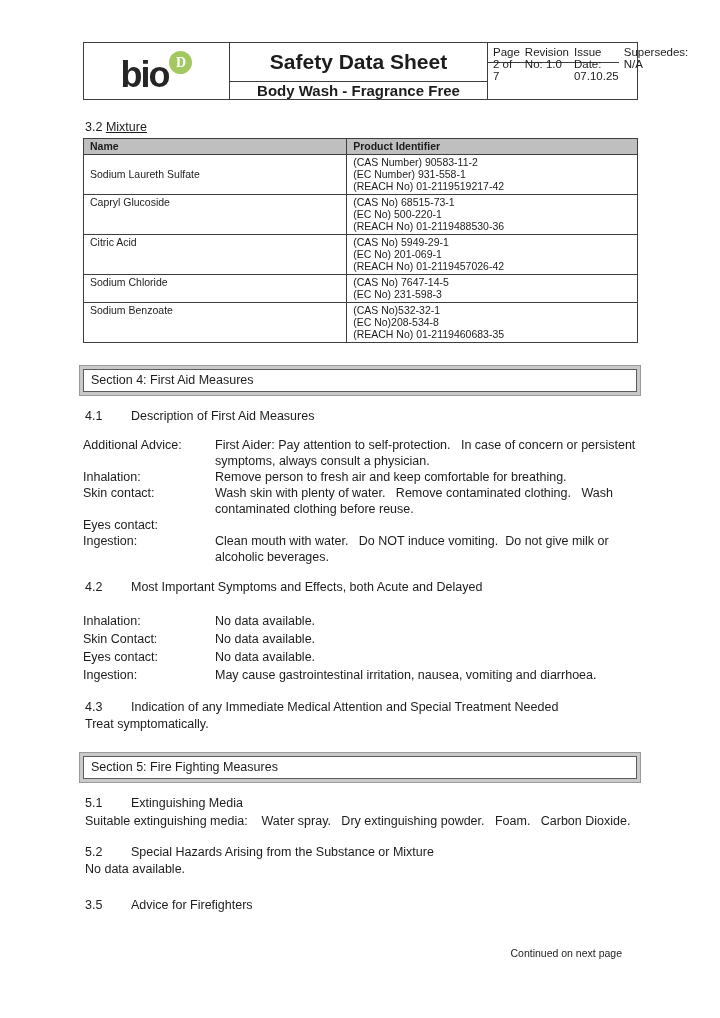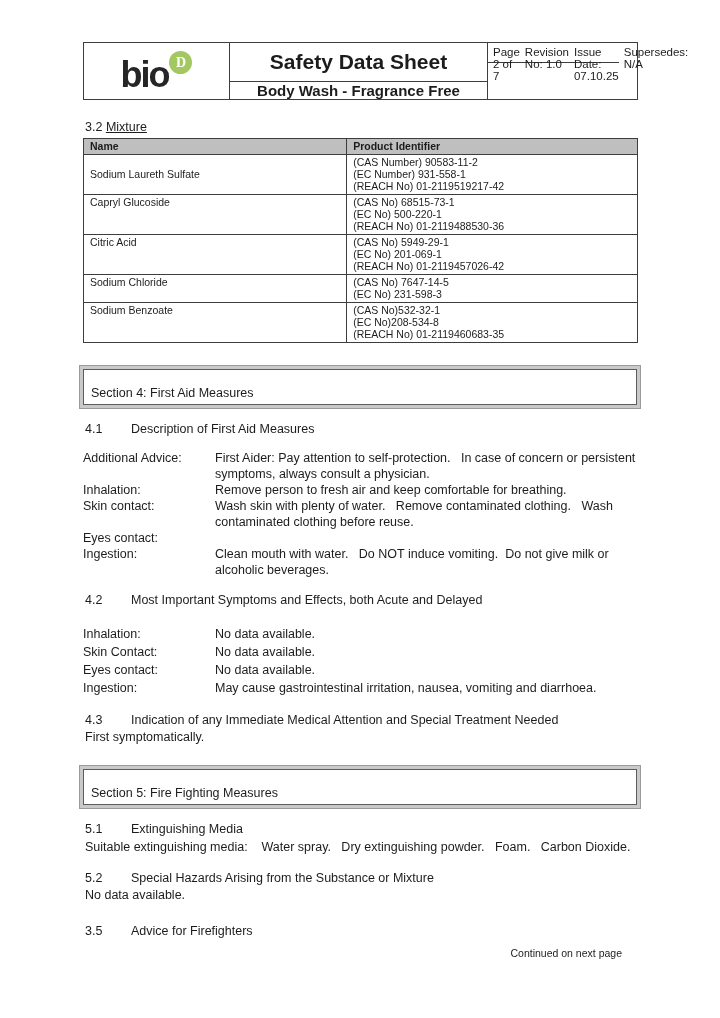--- a/index.html
+++ b/index.html
@@ -34,21 +34,21 @@
   .mix-heading .u { text-decoration:underline; }
   .mix-table { width:100%; border-collapse:collapse; font-size:10.5px; line-height:12px; table-layout:fixed; }
   .mix-table th, .mix-table td { border:1px solid #3d3d3d; padding:1px 6px 2px; text-align:left; vertical-align:top; }
   .mix-table th { background:#bfbfbf; font-weight:bold; }
   .mix-table col.c1 { width:47.5%; }
   .mix-table tbody tr:first-child td:first-child { vertical-align:middle; }
   .pre { white-space:pre-wrap; }
 
   
   .banner-outer { background:#c9c9c9; border:1px solid #9a9a9a; padding:3px; margin-left:-4px; margin-right:-3px; }
-  .banner-inner { background:#ffffff; border:1px solid #5c5c5c; padding:16px 7px 4px; font-size:12.5px; }
+  .banner-inner { background:#ffffff; border:1px solid #5c5c5c; padding:3px 7px 4px; font-size:12.5px; }
   .banner-s4 { margin-top:22px; }
   .banner-s5 { margin-top:20px; }
 
   
   .subhead { font-size:12.5px; display:flex; margin-left:2px; }
   .subnum { width:46px; flex:none; }
   .subtitle { }
 
   
   .kv-block { margin-top:14px; font-size:12.5px; }
@@ -198,21 +198,21 @@
       <div class="kv">
         <span class="k">Ingestion:</span>
         <span class="v">May cause gastrointestinal irritation, nausea, vomiting and diarrhoea.</span>
       </div>
     </div>
 
     <div class="subhead mt16">
       <span class="subnum">4.3</span>
       <span class="subtitle">Indication of any Immediate Medical Attention and Special Treatment Needed</span>
     </div>
-    <div class="plain-line mt2">First symptomatically.</div>
+    <div class="plain-line mt2">Treat symptomatically.</div>
 
     <div class="banner-outer banner-s5">
       <div class="banner-inner">Section 5: Fire Fighting Measures</div>
     </div>
 
     <div class="subhead mt13">
       <span class="subnum">5.1</span>
       <span class="subtitle">Extinguishing Media</span>
     </div>
     <div class="plain-line pre mt3">Suitable extinguishing media:    Water spray.   Dry extinguishing powder.   Foam.   Carbon Dioxide.</div>

